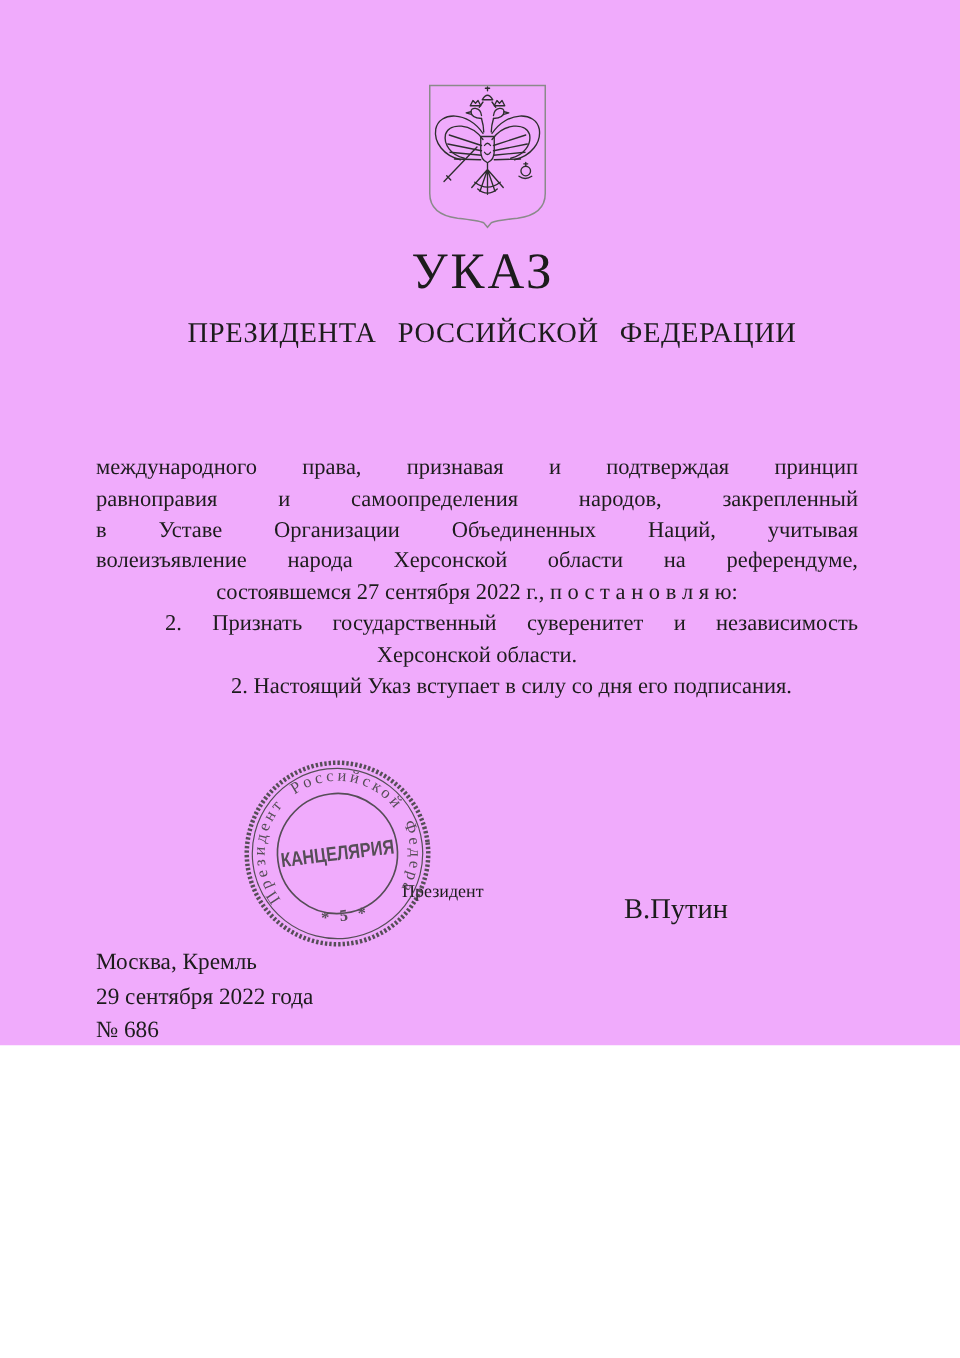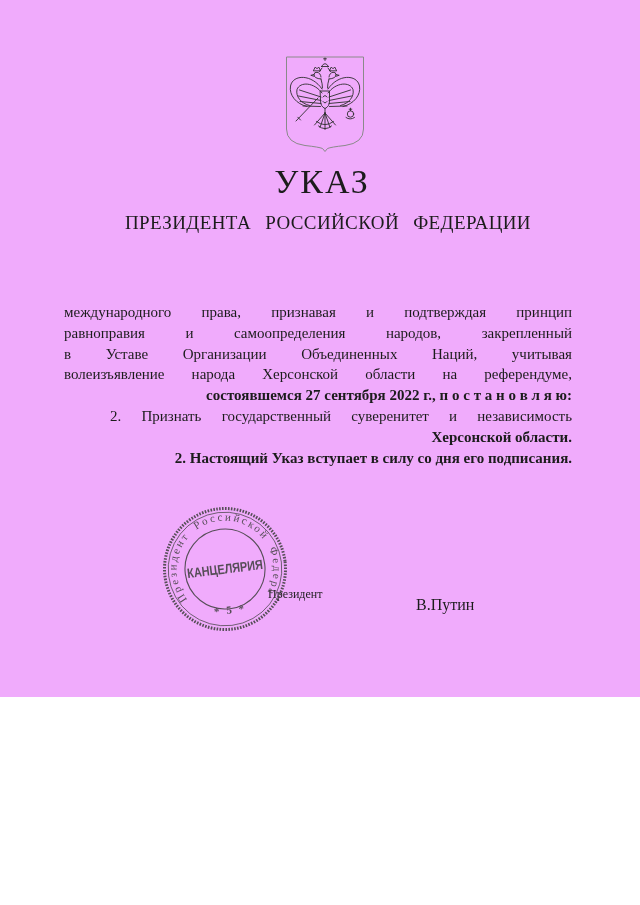--- a/index.html
+++ b/index.html
@@ -20,27 +20,27 @@
 
   
   .doc-title{top:163px;font-size:34px;letter-spacing:2px;padding-left:4px;}
   .doc-subtitle{top:212px;font-size:19px;word-spacing:9px;letter-spacing:.4px;padding-left:16px;}
   .doc-subject{top:266px;right:44px;left:0;text-align:center;font-size:15.5px;font-weight:bold;}
 
   
   .body-text{left:64px;top:302px;width:508px;font-size:15px;line-height:20.8px;}
   .bline{width:508px;}
   .bline.just{text-align:justify;text-align-last:justify;}
-  .bline.last{text-align:right;font-weight:bold;}
+  .bline.last{text-align:center;}
   .bline.indent{text-indent:46px;}
 
   
   .sig-line1{left:268px;top:555px;font-size:12px;margin-top:32px;}
   .sig-line2{left:232px;top:596px;font-size:15.5px;}
-  .sig-name{left:416px;top:596px;font-size:16px;}
+  .sig-name{left:416px;top:596px;font-size:19px;}
 
   
   .stamp{left:155px;top:499px;opacity:.88;}
 
   
   .footer-block{left:64px;top:631px;font-size:15.5px;line-height:22.5px;}
 
   
   .barcode-block{left:266px;top:803px;width:110px;}
   .microprint{position:absolute;left:14px;top:0;}
@@ -114,20 +114,25 @@
       <circle cx="70" cy="70" r="56.8" stroke-width="0.8"></circle>
       <circle cx="70" cy="70" r="40" stroke-width="1.1"></circle>
       <text fill="var(--stamp)" stroke="none" font-size="11" letter-spacing="2.2" word-spacing="4" font-family="Liberation Serif, DejaVu Serif, serif">
         <textPath href="#ringArc" startOffset="3%">Президент Российской Федерации</textPath>
       </text>
       <text x="70" y="74.5" text-anchor="middle" fill="var(--stamp)" stroke="none" font-family="Liberation Sans, sans-serif" font-weight="bold" font-size="13.5" textLength="76" lengthAdjust="spacingAndGlyphs">КАНЦЕЛЯРИЯ</text>
       <text x="70" y="115" text-anchor="middle" fill="var(--stamp)" stroke="none" font-family="Liberation Serif, serif" font-weight="bold" font-size="11" letter-spacing="2">* 5 *</text>
     </g>
   </svg>
 
+  <div class="abs footer-block">
+    <div>Москва, Кремль</div>
+    <div>29 сентября 2022 года</div>
+    <div>№ 686</div>
+  </div>
 
   <div class="abs barcode-block">
     <svg class="microprint" width="22" height="8" viewBox="0 0 22 8">
       <path d="M3,5 Q6,0 9,4 T16,3" fill="none" stroke="#6a6a6a" stroke-width="0.9"></path>
       <path d="M2,7 H18" stroke="#8c8c8c" stroke-width="0.8" stroke-dasharray="2 1.2" fill="none"></path>
     </svg>
     <svg class="bars" width="84" height="26" viewBox="0 0 84 26">
         <rect x="0.00" y="0" width="0.88" height="26" fill="#1f1f1f"></rect>
         <rect x="1.77" y="0" width="0.88" height="26" fill="#1f1f1f"></rect>
         <rect x="4.42" y="0" width="0.88" height="22" fill="#1f1f1f"></rect>

